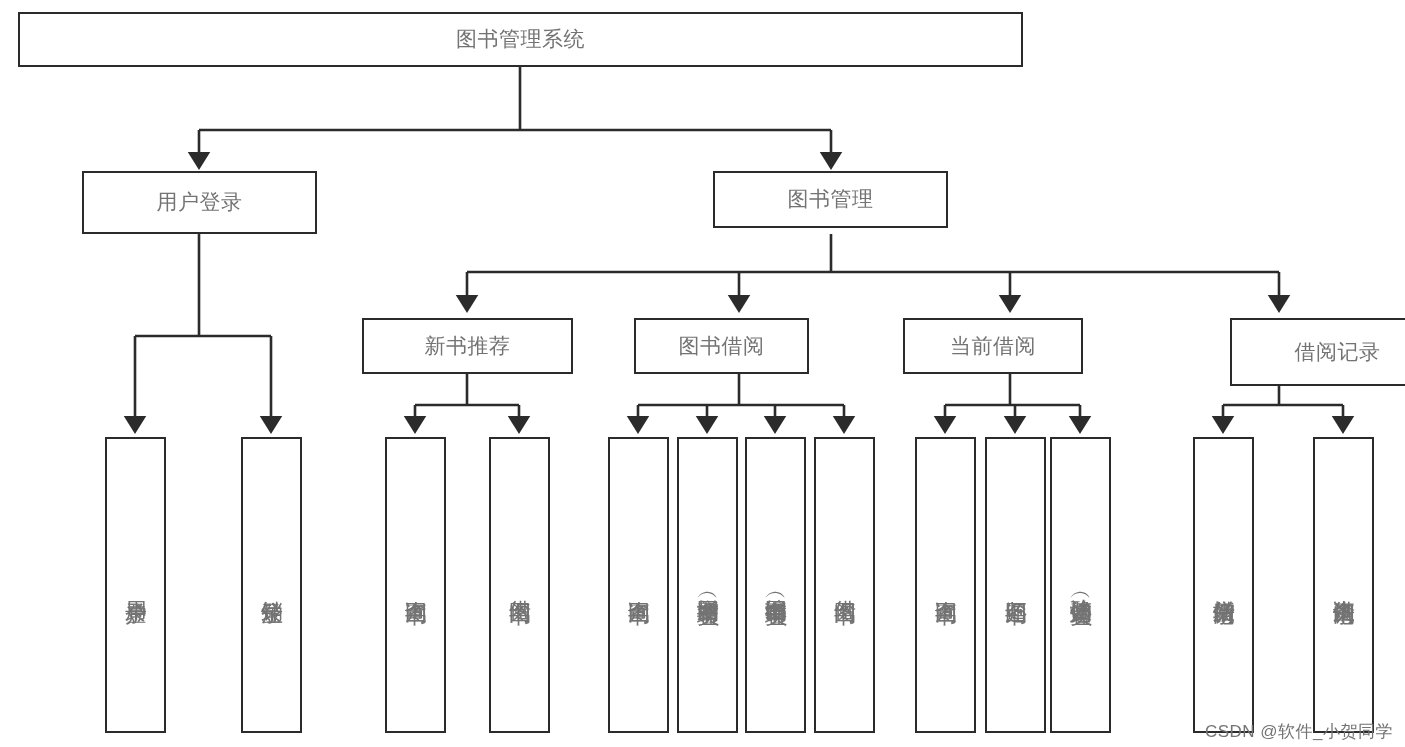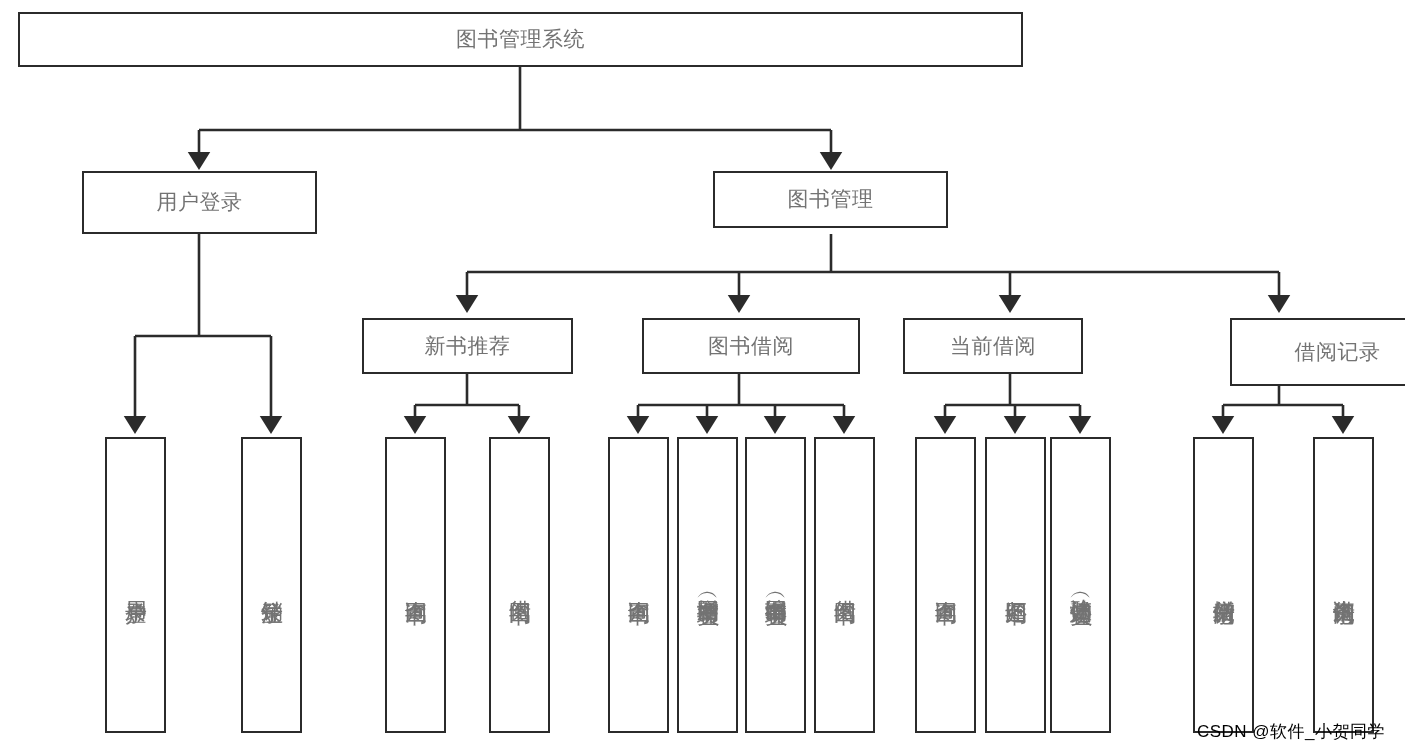--- a/index.html
+++ b/index.html
@@ -57,24 +57,24 @@
   .node.leaf .node-label {
     writing-mode: vertical-rl;
     text-orientation: upright;
     font-size: 22px;
     line-height: 1.22;
     letter-spacing: 1px;
     max-height: 100%;
   }
   .watermark {
     position: absolute;
-    right: 20px;
+    right: 12px;
     bottom: 4px;
     font-size: 17px;
-    color: #000000;
+    color: #737373;
     white-space: nowrap;
     letter-spacing: 0.5px;
   }
 </style>
 </head>
 <body>
 
 <div id="canvas">
 
   <svg class="connectors" viewBox="0 0 1405 747">
@@ -136,21 +136,21 @@
   </div>
 
   <div class="node horizontal" style="left:713px; top:171px; width:235px; height:57px;">
     <span class="node-label">图书管理</span>
   </div>
 
   <div class="node horizontal" style="left:362px; top:318px; width:211px; height:56px;">
     <span class="node-label">新书推荐</span>
   </div>
 
-  <div class="node horizontal" style="left:634px; top:318px; width:218px; height:56px;margin-left:8px;">
+  <div class="node horizontal" style="left:634px; top:318px; width:175px; height:56px;">
     <span class="node-label">图书借阅</span>
   </div>
 
   <div class="node horizontal" style="left:903px; top:318px; width:180px; height:56px;">
     <span class="node-label">当前借阅</span>
   </div>
 
   <div class="node horizontal" style="left:1230px; top:318px; width:215px; height:68px;">
     <span class="node-label">借阅记录</span>
   </div>

